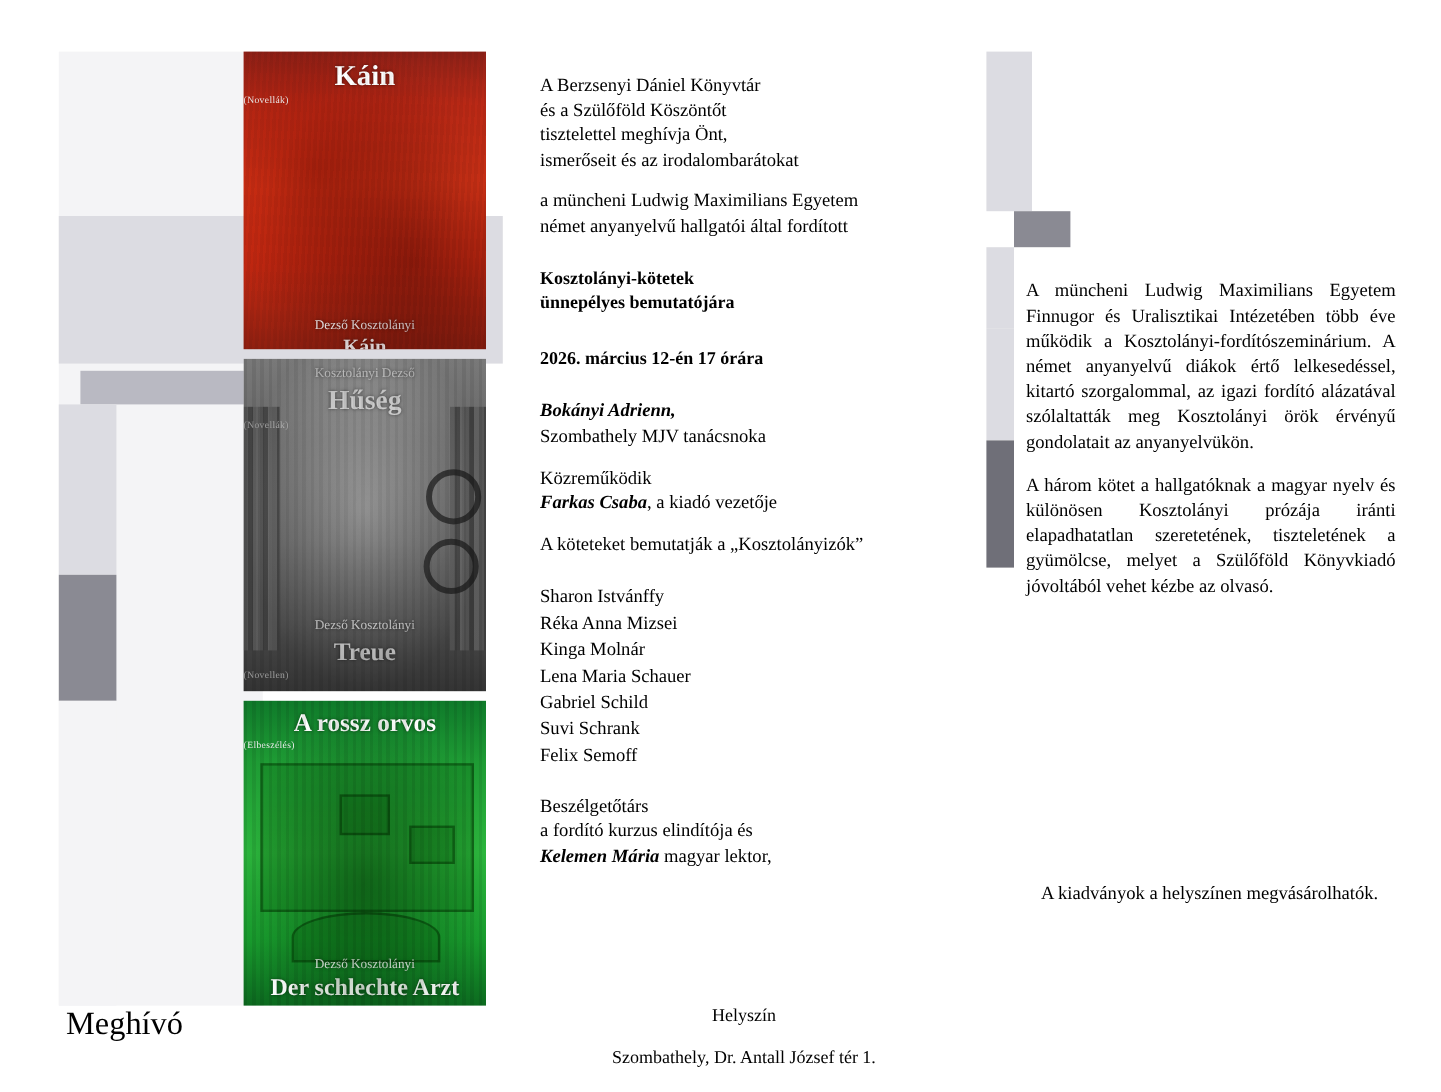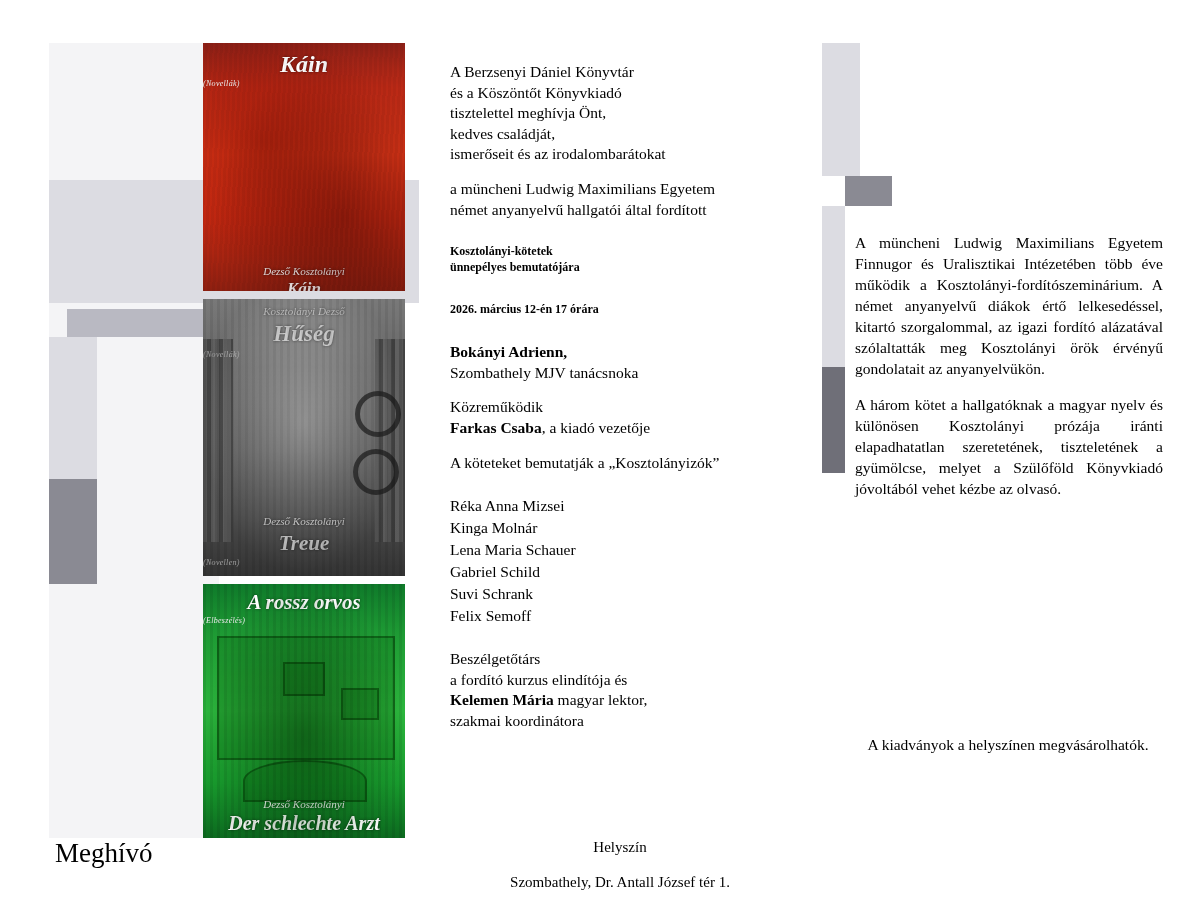--- a/index.html
+++ b/index.html
@@ -26,21 +26,20 @@
   }
   .decor-rect { position: absolute; }
 
   
   .covers {
     position: absolute;
     left: 203px;
     top: 43px;
     width: 202px;
     height: 621px;
-    font-style: italic;
   }
   .cover {
     position: absolute;
     left: 0;
     width: 202px;
     overflow: hidden;
   }
   .cover-title {
     position: absolute;
     width: 100%;
@@ -153,22 +152,22 @@
   .center-col {
     position: absolute;
     left: 450px;
     top: 62px;
     width: 340px;
     font-size: 15.5px;
     line-height: 1.33;
   }
   .center-col p { margin: 0; }
   .blk { margin-bottom: 14px; }
-  .bold { font-weight: bold; }
-  .big-bold { font-weight: bold; font-size: 12px; }
+  .bold { font-weight: bold; font-style: italic; }
+  .big-bold { font-weight: bold; font-size: 15px; }
   .names { line-height: 1.42; }
 
   .footer-loc {
     position: absolute;
     left: 450px;
     top: 822px;
     width: 340px;
     text-align: center;
     font-size: 15px;
     line-height: 1.36;
@@ -251,23 +250,22 @@
     <div class="cover-title" style="top:228px;font-size:20px;font-weight:bold;">Der schlechte Arzt</div>
   </div>
 </div>
 
 <div class="meghivo">Meghívó</div>
 
 <div class="center-col">
 
   <div class="blk">
     <p>A Berzsenyi Dániel Könyvtár</p>
-    <p>és a Köszöntőt Könyvkiadó</p>
+    <p>és a Szülőföld Köszöntőt</p>
     <p>tisztelettel meghívja Önt,</p>
-    <p>kedves családját,</p>
     <p>ismerőseit és az irodalombarátokat</p>
   </div>
 
   <div class="blk" style="margin-bottom:24px;">
     <p>a müncheni Ludwig Maximilians Egyetem</p>
     <p>német anyanyelvű hallgatói által fordított</p>
   </div>
 
   <div class="blk" style="margin-bottom:26px;">
     <p class="big-bold">Kosztolányi-kötetek</p>
@@ -286,33 +284,33 @@
   <div class="blk">
     <p>Közreműködik</p>
     <p><span class="bold">Farkas Csaba</span><span>, a kiadó vezetője</span></p>
   </div>
 
   <div class="blk" style="margin-bottom:22px;">
     <p>A köteteket bemutatják a „Kosztolányizók”</p>
   </div>
 
   <div class="blk names" style="margin-bottom:22px;">
+    <p>Sharon Istvánffy</p>
     <p>Réka Anna Mizsei</p>
     <p>Kinga Molnár</p>
     <p>Lena Maria Schauer</p>
     <p>Gabriel Schild</p>
     <p>Suvi Schrank</p>
     <p>Felix Semoff</p>
   </div>
 
   <div class="blk">
     <p>Beszélgetőtárs</p>
     <p>a fordító kurzus elindítója és</p>
     <p><span class="bold">Kelemen Mária</span><span> magyar lektor,</span></p>
-    <p>szakmai koordinátora</p>
   </div>
 </div>
 
 <div class="footer-loc">
   <p>Helyszín</p>
   <p>Szombathely, Dr. Antall József tér 1.</p>
   <p>földszinti előadóterem</p>
 </div>
 
 <div class="right-decor">

